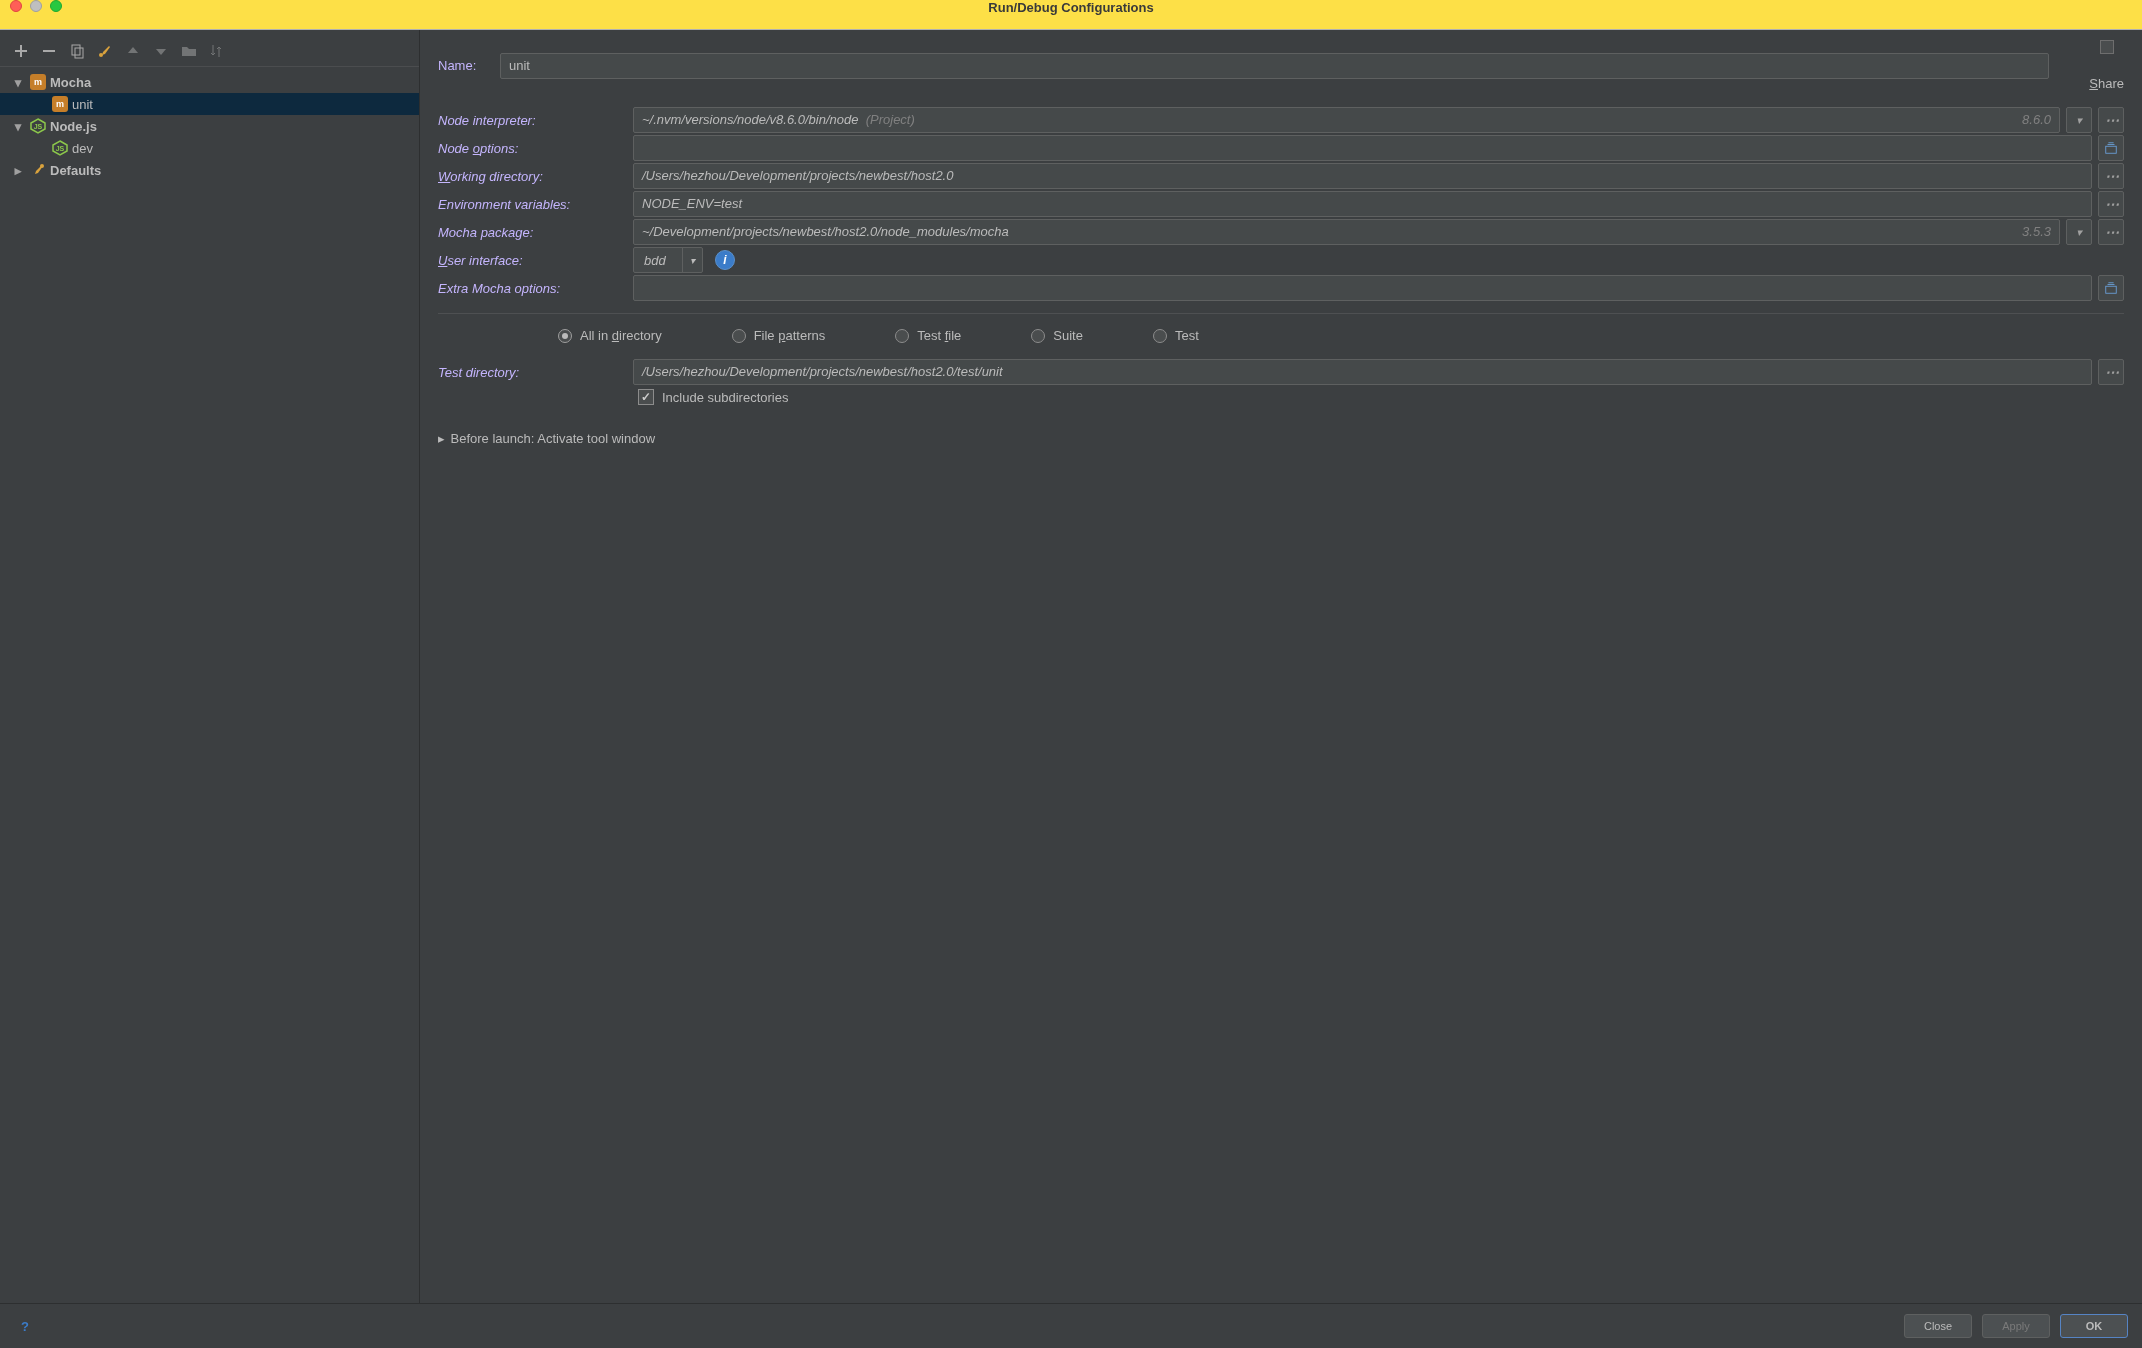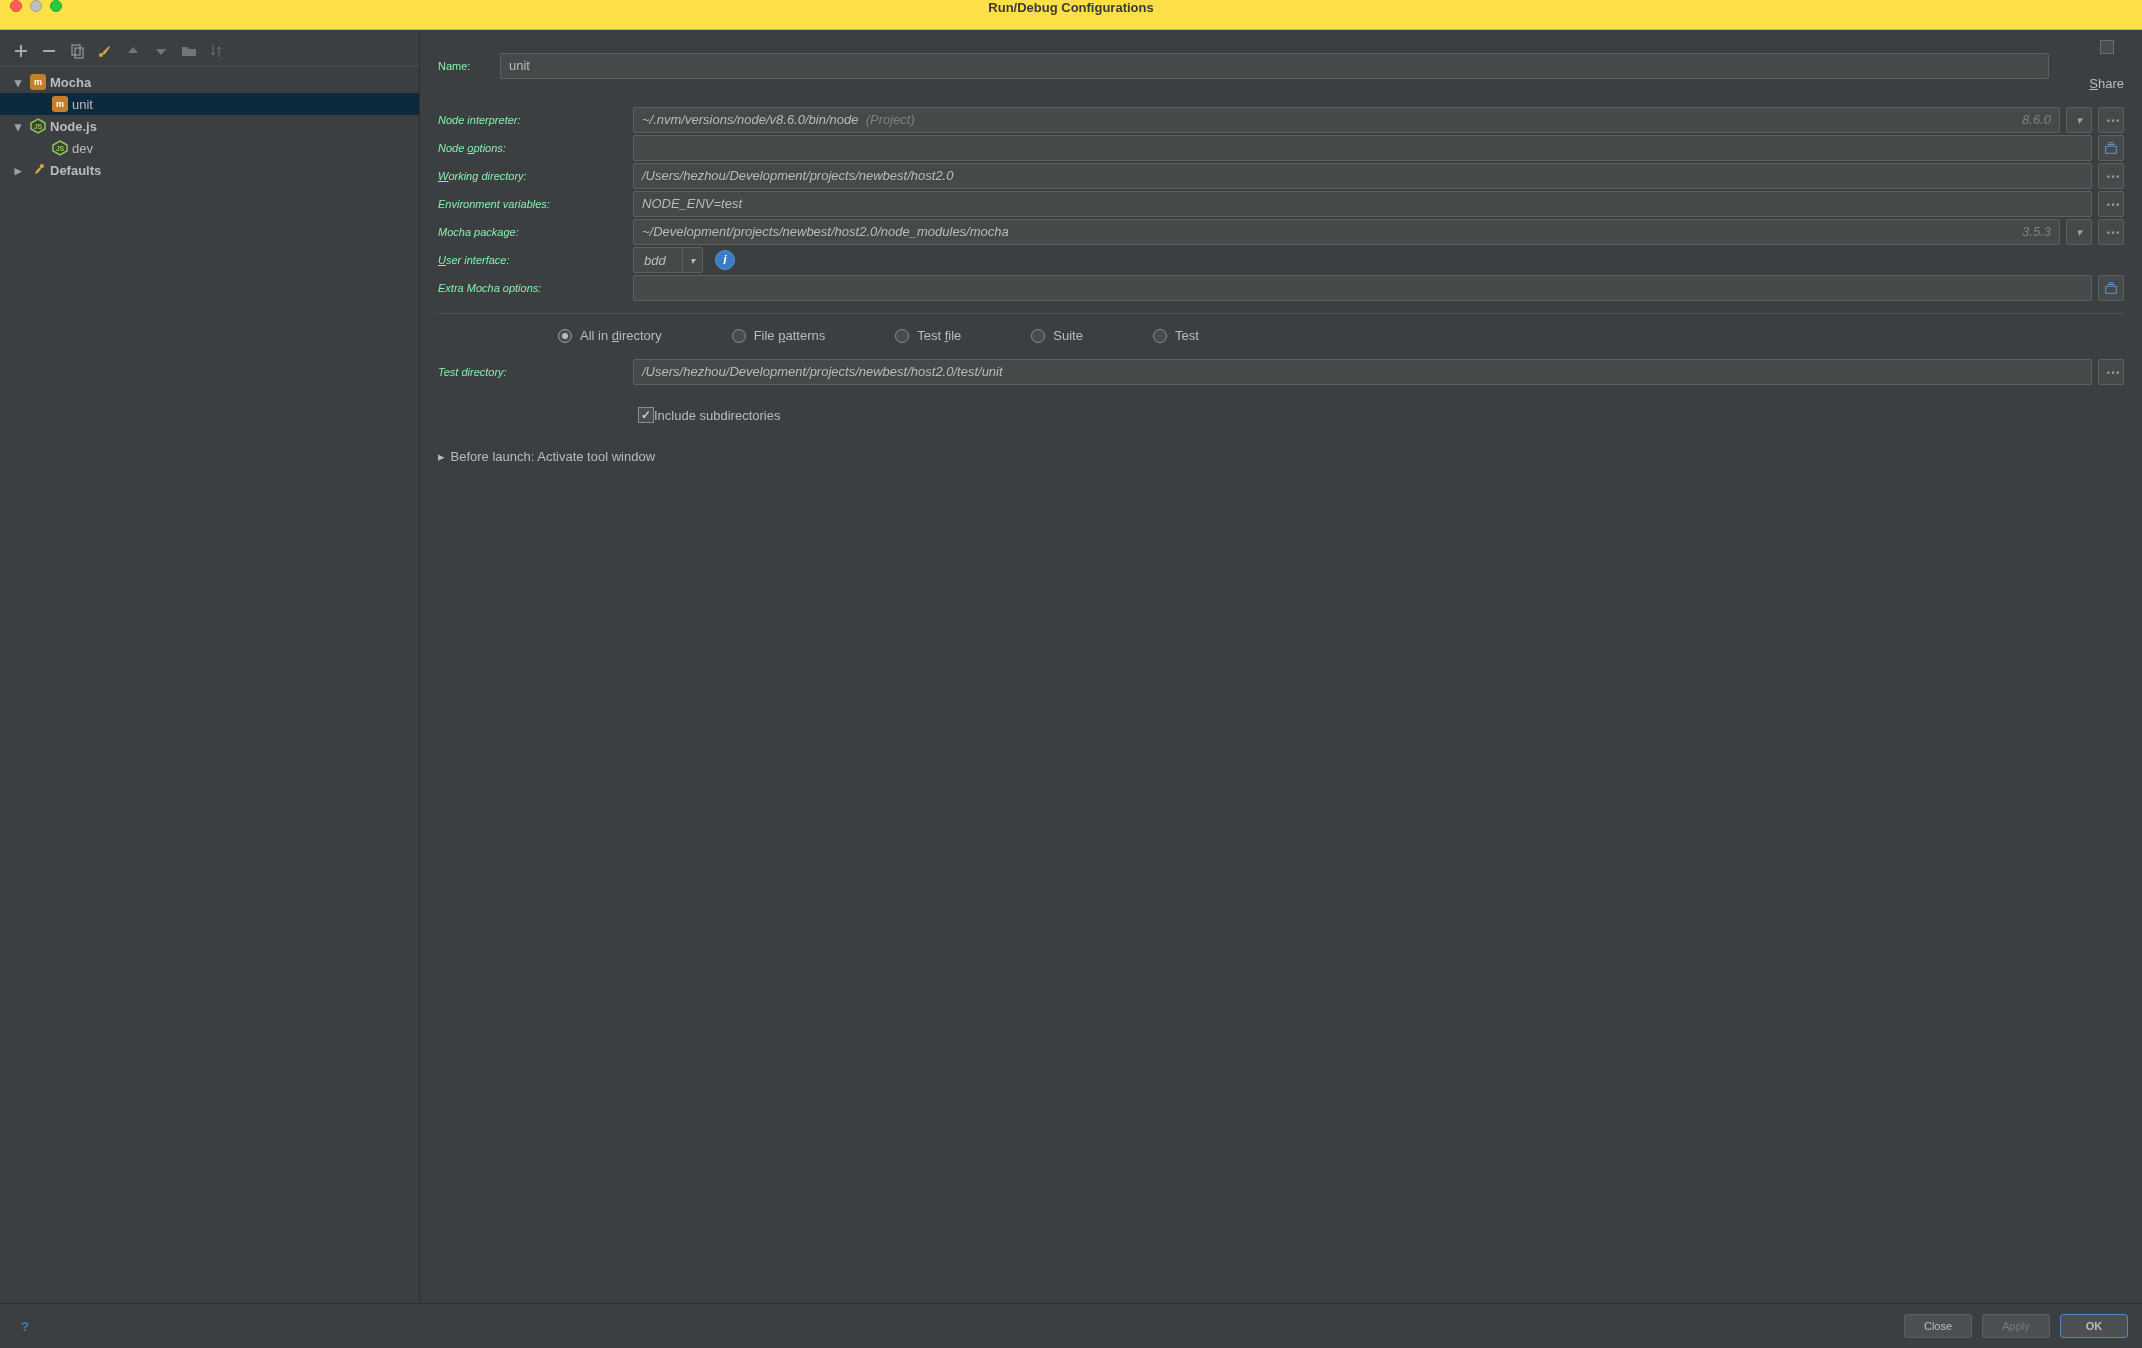--- a/index.html
+++ b/index.html
@@ -52,21 +52,21 @@
   .ic-badge {
     width: 16px; height: 16px; border-radius: 3px; display: flex; align-items: center; justify-content: center;
     font-size: 9px; font-weight: bold; color: #fff;
   }
   .ic-mocha { background: #c57e29; }
   .ic-wrench { color: #d9a23d; }
 
   
   .right-panel { flex: 1; display: flex; flex-direction: column; padding: 10px 18px 0 18px; min-width: 0; }
   .form-row { display: flex; align-items: center; margin-bottom: 2px; font-style: italic; }
-  .label { width: 195px; color: #86efac; font-size: 11px; }
+  .label { width: 195px; color: #c4b5fd; font-size: 13px; }
   .field-wrap { flex: 1; display: flex; align-items: center; gap: 6px; min-width: 0; }
   .txt {
     flex: 1; background: #45494a; border: 1px solid #5e6060; color: #bbbbbb;
     padding: 4px 8px; font-size: 13px; border-radius: 2px; height: 26px;
     line-height: 16px; overflow: hidden; white-space: nowrap; text-overflow: ellipsis;
   }
   .txt .dim { color: #808080; }
   .txt .ver { float: right; color: #808080; }
   .icon-btn {
     width: 26px; height: 26px; background: #45494a; border: 1px solid #5e6060;
@@ -96,21 +96,21 @@
 
   .radio-row { display: flex; align-items: flex-end; justify-content: flex-start; gap: 70px; padding-left: 120px; margin-bottom: 16px; }
   .radio { display: flex; align-items: center; gap: 8px; color: #bbbbbb; }
   .radio .r {
     width: 14px; height: 14px; border-radius: 50%; border: 1px solid #8c8c8c;
     display: flex; align-items: center; justify-content: center; background: #4a4d4e;
   }
   .radio.sel .r { border-color: #9e9e9e; }
   .radio.sel .r::after { content: ""; width: 6px; height: 6px; border-radius: 50%; background: #bbbbbb; }
 
-  .cb-row { display: flex; align-items: center; padding-left: 200px; margin-top: 20px; }
+  .cb-row { display: flex; align-items: center; gap: 8px; padding-left: 200px; margin-top: 2px; }
   .cb {
     width: 16px; height: 16px; border: 1px solid #8c8c8c; background: #4a4d4e;
     display: flex; align-items: center; justify-content: center; color: #bbbbbb; font-size: 12px;
   }
   .cb.on::after { content: "✓"; color: #ccc; font-weight: bold; }
 
   .collapse-row { display: flex; align-items: center; gap: 6px; color: #bbbbbb; margin-top: 26px; }
 
   
   .footer {

